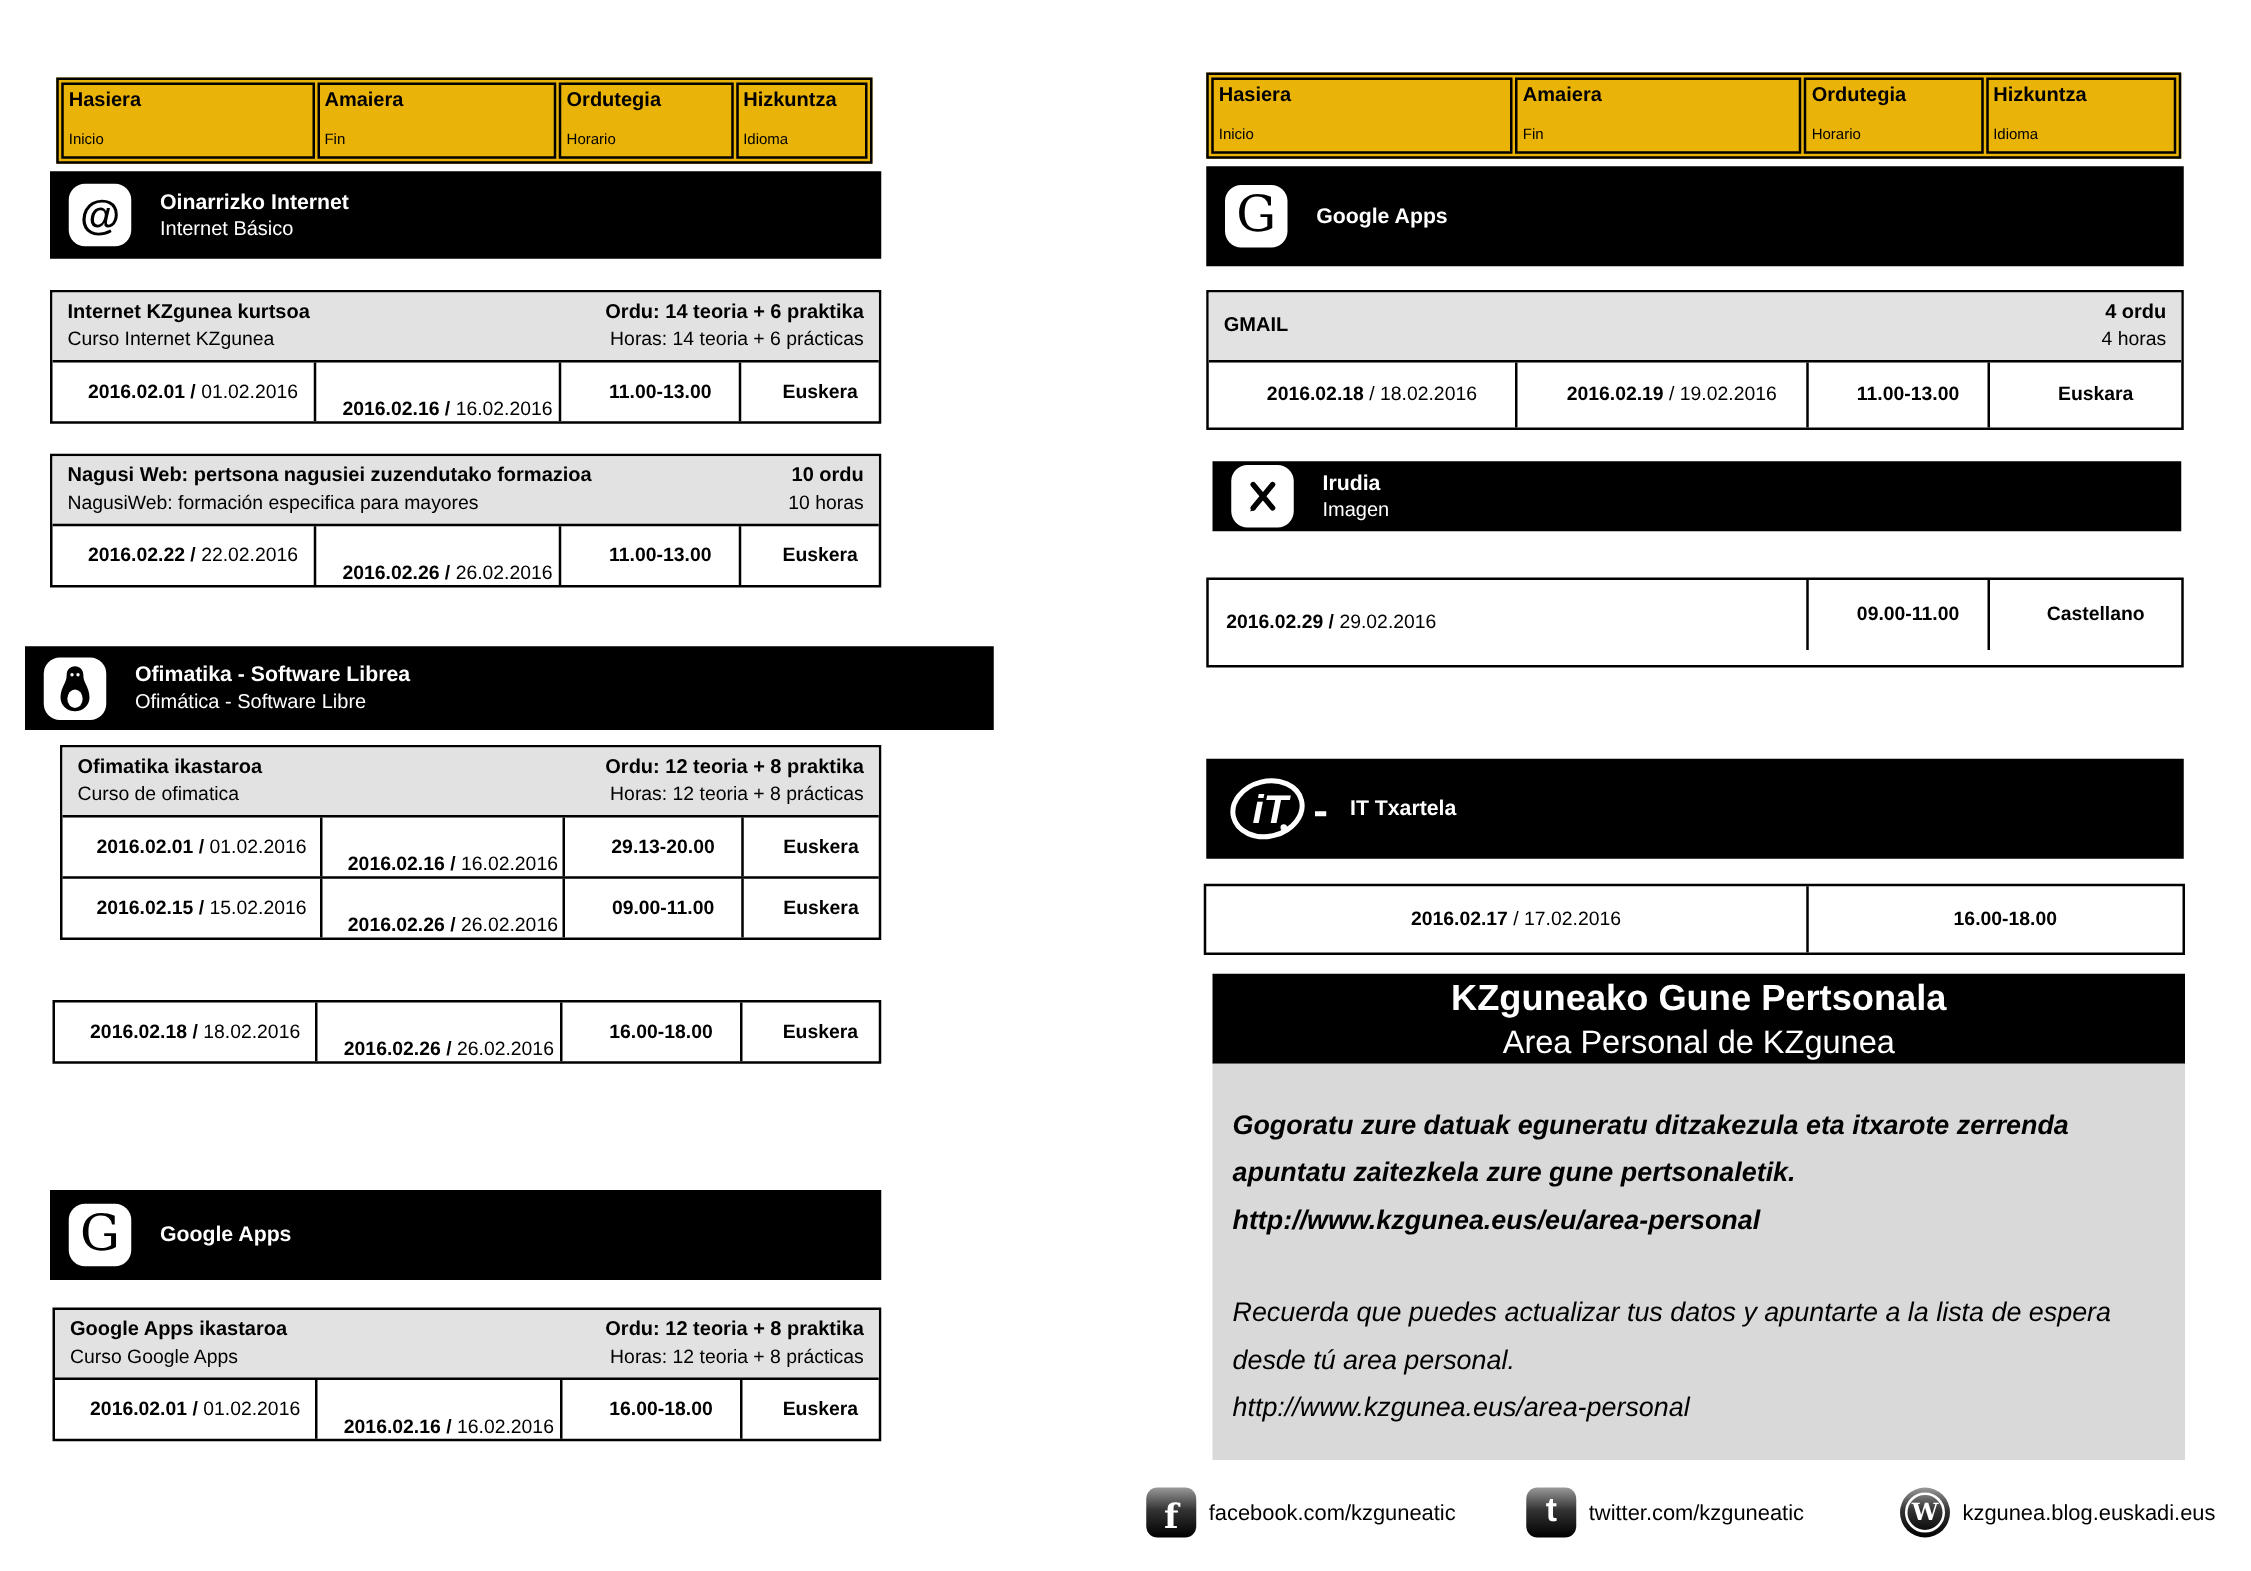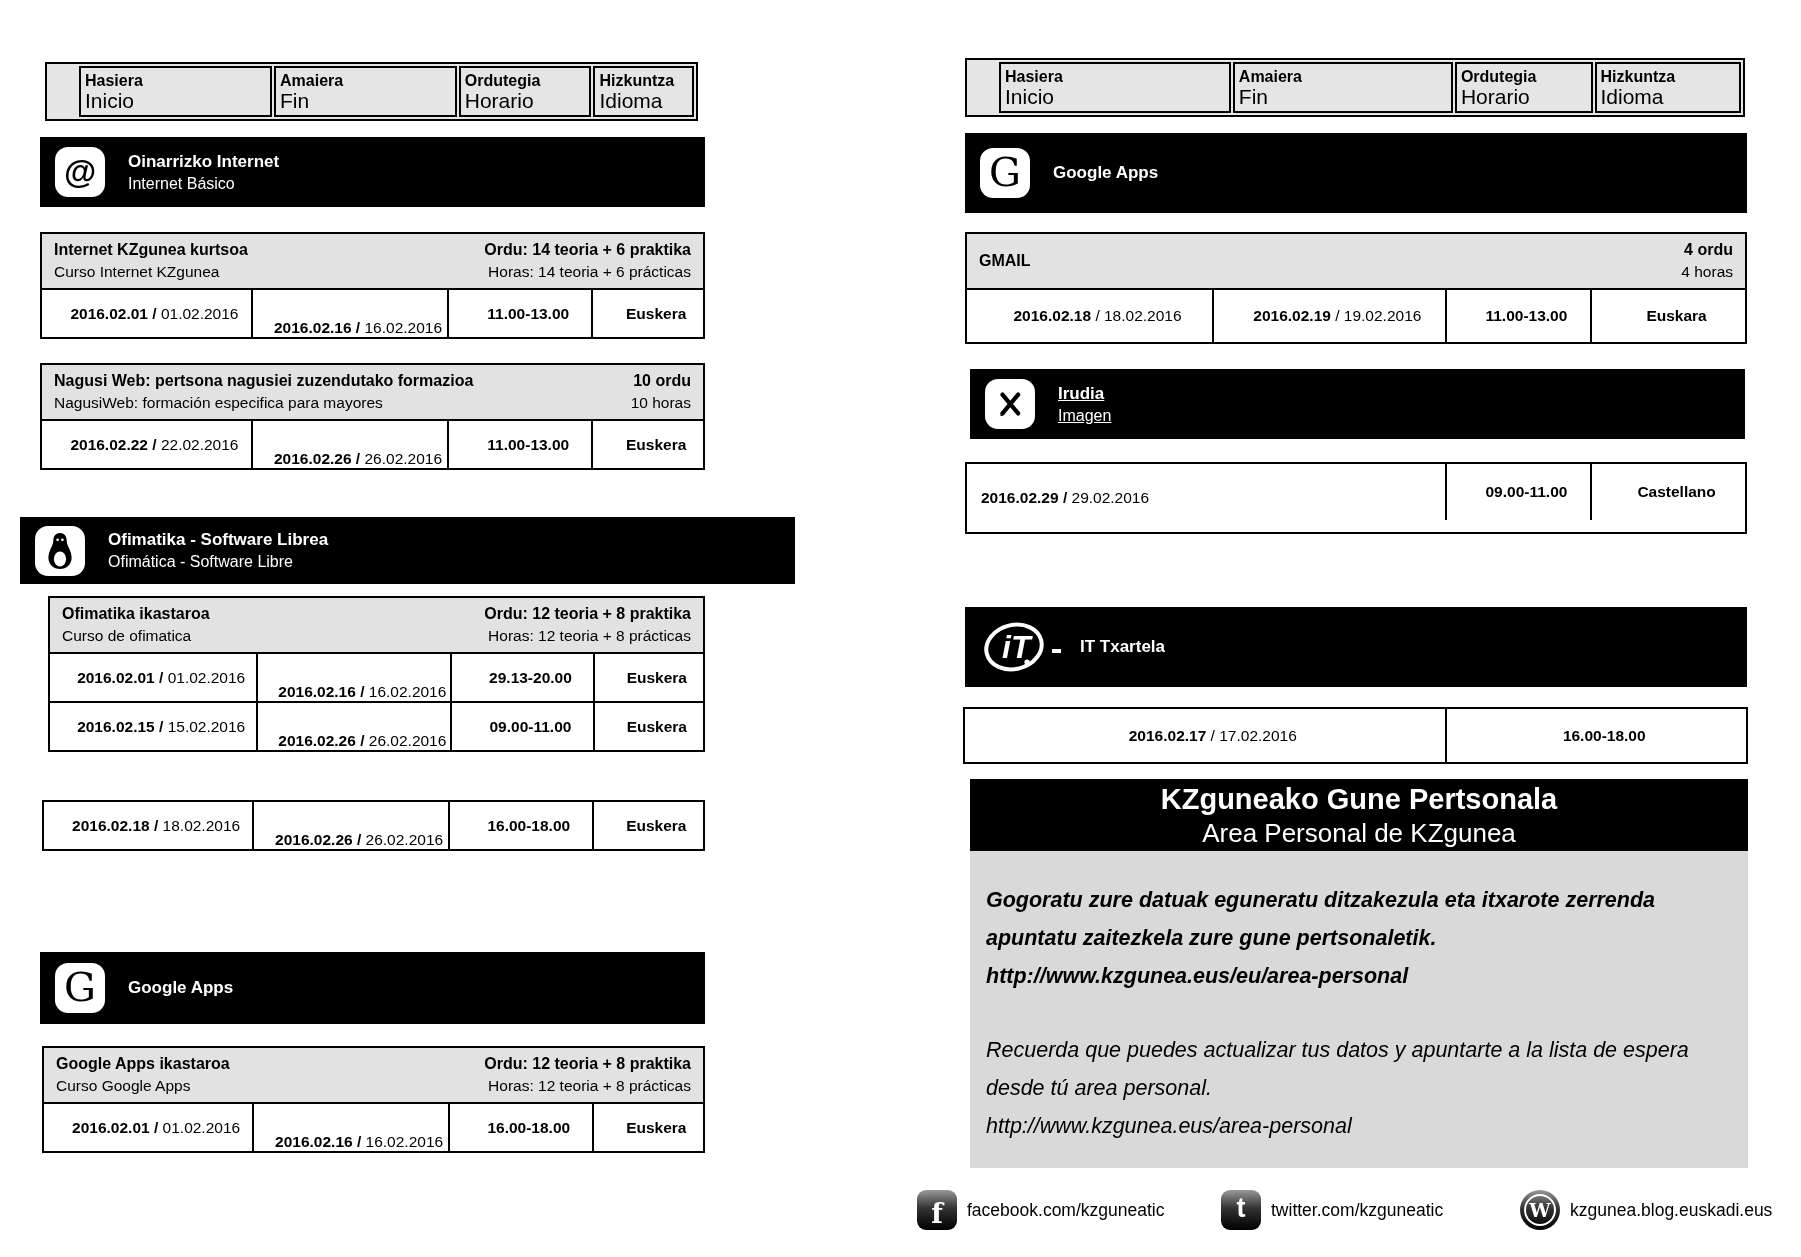--- a/index.html
+++ b/index.html
@@ -1,24 +1,24 @@
 <!DOCTYPE html>
 <html><head>
 <meta charset="utf-8">
 <style>
   * { margin:0; padding:0; box-sizing:border-box; }
   html,body { background:#ffffff; }
   body { font-family:"Liberation Sans", sans-serif; color:#000; }
   .page { position:relative; width:1801px; height:1257px; background:#fff; overflow:hidden; }
 
   
-  .htable { position:absolute; border-collapse:separate; border-spacing:2px; border:2px solid #000; background:#e5e5e5;padding-left:30px; }
+  .htable { position:absolute; border-collapse:separate; border-spacing:2px; border:2px solid #000; background:#eab308; }
   .htable td { border:2px solid #000; padding:2px 6px 4px 4px; vertical-align:top; height:48px; }
   .hb { font-weight:bold; font-size:16px; line-height:21px; }
-  .hs { font-size:21px; line-height:20px; }
+  .hs { font-size:12px; line-height:20px;margin-top:10px; }
 
   
   .banner { position:absolute; background:#000; color:#fff; display:flex; align-items:center; padding-left:15px; }
   .icon-box { width:50px; height:50px; background:#fff; border-radius:13px; display:flex; align-items:center; justify-content:center; color:#000; flex:0 0 auto; }
   .banner-text { margin-left:23px; }
   .banner-title { font-weight:bold; font-size:17px; line-height:22px; }
   .banner-sub { font-size:16px; line-height:21px; }
 
   
   .course { position:absolute; border:2px solid #000; background:#fff; }
@@ -284,21 +284,21 @@
           <span class="dt"><b>2016.02.18</b> <span>/ 18.02.2016</span></span>
         </div>
       <div class="cell rw2">
           <span class="dt"><b>2016.02.19</b> <span>/ 19.02.2016</span></span>
         </div>
       <div class="cell rw3 b">11.00-13.00</div>
       <div class="cell rw4 b">Euskara</div>
     </div>
   </div>
 
-  <div class="banner" style="left:970px; top:369px; width:775px; height:70px;text-decoration:underline;">
+  <div class="banner" style="left:970px; top:369px; width:775px; height:56px;">
     <span class="icon-box">
       <svg width="30" height="30" viewBox="0 0 24 24" aria-hidden="true">
         <g stroke="#000" stroke-width="3.4" stroke-linecap="round">
           <line x1="6" y1="4.5" x2="18.5" y2="19.5"></line>
           <line x1="18.5" y1="4.5" x2="6" y2="19.5"></line>
         </g>
         <path d="M4.2 21.8l3.4-1.2-2.4-2.4z" fill="#000"></path>
       </svg>
     </span>
     <span class="banner-text">

